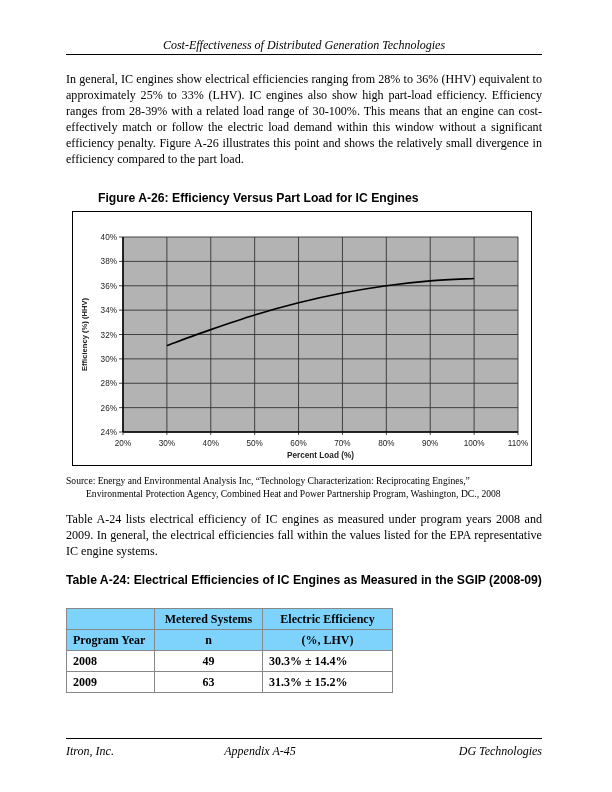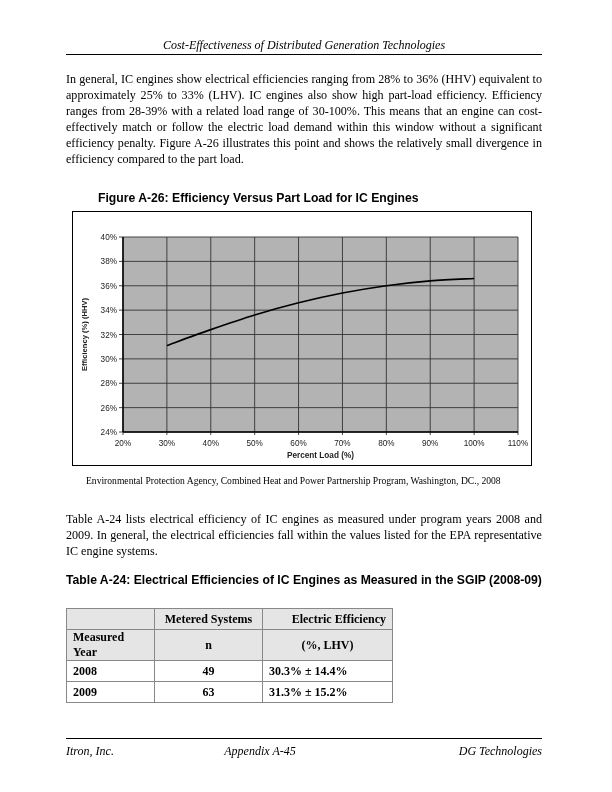--- a/index.html
+++ b/index.html
@@ -15,21 +15,21 @@
           font-weight: bold; font-size: 12.2px; line-height: 16px; }
   .source { left: 66px; width: 480px; font-size: 9.6px; line-height: 12.5px; }
   .source .line2 { padding-left: 20px; display: block; }
   .chart-frame { left: 72px; top: 211px; width: 460px; height: 255px;
           border: 1.3px solid #000; box-sizing: border-box; }
   svg text { font-family: "Liberation Sans", sans-serif; }
   table.data { position: absolute; left: 66px; top: 608px; border-collapse: collapse;
           font-family: "Liberation Serif", serif; font-size: 12px;
           border: 1.6px solid #000; }
   table.data th, table.data td { border: 1px solid #888; padding: 0 6px; font-weight: bold; }
-  table.data th { background: #e5e5e5; font-weight: bold; height: 20px; }
+  table.data th { background: #7dd3fc; font-weight: bold; height: 20px; }
   table.data td { height: 20px; }
   .footer { top: 744px; font-style: italic; font-size: 12px; }
 </style>
 </head>
 <body>
 
 <div class="abs running-head">Cost-Effectiveness of Distributed Generation Technologies</div>
 <div class="abs rule" style="top:54px;"></div>
 
 <div class="abs para" style="top:71px;">In general, IC engines show electrical efficiencies ranging from 28% to 36% (HHV) equivalent to approximately 25% to 33% (LHV).  IC engines also show high part-load efficiency. Efficiency ranges from 28-39% with a related load range of 30-100%.  This means that an engine can cost-effectively match or follow the electric load demand within this window without a significant efficiency penalty.  Figure A-26 illustrates this point and shows the relatively small divergence in efficiency compared to the part load.</div>
@@ -80,36 +80,37 @@
       <text x="117" y="240" font-size="8.2" text-anchor="end" fill="#222">40%</text>
       <line x1="123" y1="237" x2="123" y2="432" stroke="#000" stroke-width="1.5"></line>
       <line x1="123" y1="432" x2="518" y2="432" stroke="#000" stroke-width="1.5"></line>
       <path d="M166.88888888888889 345.46875 C174.2037037037037 342.828125 196.14814814814815 334.703125 210.77777777777777 329.625 C225.4074074074074 324.546875 240.03703703703704 319.46875 254.66666666666666 315 C269.2962962962963 310.53125 283.9259259259259 306.46875 298.55555555555554 302.8125 C313.18518518518516 299.15625 327.81481481481484 295.90625 342.44444444444446 293.0625 C357.0740740740741 290.21875 371.7037037037037 287.78125 386.3333333333333 285.75 C400.96296296296293 283.71875 415.5925925925926 282.09375 430.22222222222223 280.875 C444.85185185185185 279.65625 466.7962962962963 278.84375 474.1111111111111 278.4375" fill="none" stroke="#000000" stroke-width="1.6"></path>
       <text x="320.5" y="458" font-size="8.2" font-weight="bold" text-anchor="middle" fill="#222">Percent Load (%)</text>
       <text x="0" y="0" font-size="7.6" font-weight="bold" text-anchor="middle" fill="#222" transform="translate(87 334.5) rotate(-90)">Efficiency (%) (HHV)</text>
     </g>
 </svg>
 
 <div class="abs source" style="top:475px;">
+  <span>Source:  Energy and Environmental Analysis Inc, “Technology Characterization:  Reciprocating Engines,”</span>
   <span class="line2">Environmental Protection Agency, Combined Heat and Power Partnership Program, Washington, DC., 2008</span>
 </div>
 
 <div class="abs para" style="top:511px;">Table A-24 lists electrical efficiency of IC engines as measured under program years 2008 and 2009.  In general, the electrical efficiencies fall within the values listed for the EPA representative IC engine systems.</div>
 
 <div class="abs heading" style="top:572px; width:478px;">Table A-24:  Electrical Efficiencies of IC Engines as Measured in the SGIP (2008-09)</div>
 
 <table class="data">
   <thead>
     <tr>
       <th style="width:75px;"></th>
       <th style="width:95px; text-align:center;">Metered Systems</th>
-      <th style="width:117px; text-align:right;">Electric Efficiency</th>
+      <th style="width:117px; text-align:center;">Electric Efficiency</th>
     </tr>
     <tr>
-      <th style="text-align:left;">Measured Year</th>
+      <th style="text-align:left;">Program Year</th>
       <th style="text-align:center;">n</th>
       <th style="text-align:center;">(%, LHV)</th>
     </tr>
   </thead>
   <tbody>
     <tr>
       <td>2008</td>
       <td style="text-align:center;margin-left:16px;">49</td>
       <td style="text-align:left;">30.3% ±  14.4%</td>
     </tr>

